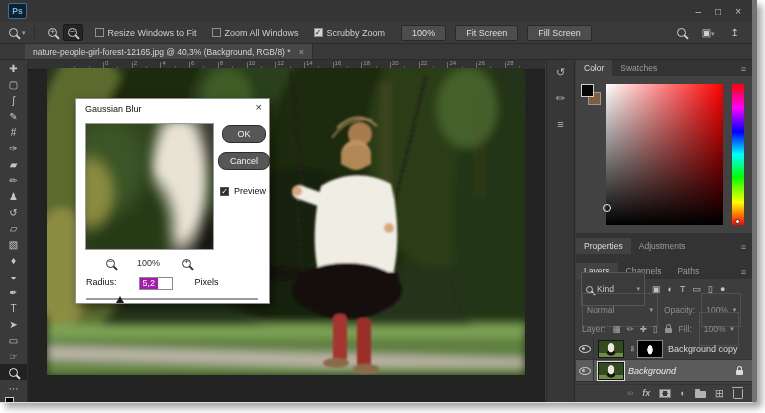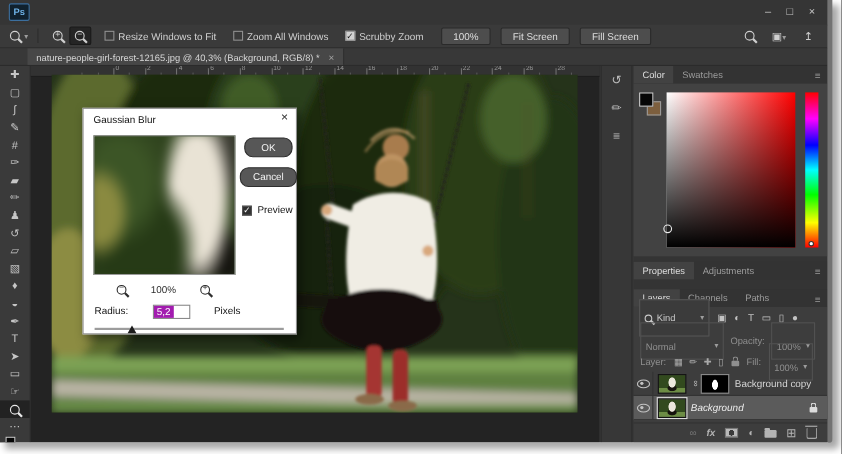--- a/index.html
+++ b/index.html
@@ -93,21 +93,21 @@
   .proptabs{top:178px}
   .layertabs{top:203px}
   .layersbody{position:absolute;left:0;top:219px;width:100%;bottom:0;background:#3d3d3d}
   .filterrow{position:absolute;left:0;top:0;width:100%;height:20px;display:flex;align-items:center;padding:0 5px;box-sizing:border-box;gap:7px}
   .kindbox{display:flex;align-items:center;gap:4px;border:1px solid #565656;background:#3b3b3b;height:14px;padding:16px 4px;
            font-size:8.5px;color:#c9c9c9;width:64px;box-sizing:border-box}
   .kindbox .caret{margin-left:auto}
   #filter-icons{display:flex;gap:7px;font-size:9px;color:#c3c3c3;align-items:center}
   .blendrow{position:absolute;left:0;top:22px;width:100%;height:18px;display:flex;align-items:center;padding:0 6px;gap:6px;
             font-size:8.5px;color:#8f8f8f;box-sizing:border-box}
-  .selbox{display:flex;border:1px solid #515151;height:13px;padding:16px 4px;color:#8f8f8f;gap:4px;box-sizing:border-box}
+  .selbox{display:flex;align-items:center;border:1px solid #515151;height:13px;padding:16px 4px;color:#8f8f8f;gap:4px;box-sizing:border-box}
   .selbox.w{width:76px;justify-content:space-between}
   .selbox.s{width:40px;justify-content:space-between}
   .lockrow{position:absolute;left:0;top:41px;width:100%;height:17px;display:flex;align-items:center;padding:0 6px;gap:7px;
            font-size:8.5px;color:#8f8f8f;box-sizing:border-box}
   #lock-icons{display:flex;gap:6px;font-size:8.5px;color:#a9a9a9;align-items:center}
   .padlock{display:inline-block;width:7px;height:5px;background:currentColor;border-radius:1px;position:relative;margin-top:3px;flex:none}
   .padlock::before{content:"";position:absolute;left:1px;top:-4px;width:3px;height:3px;border:1px solid currentColor;border-bottom:none;border-radius:3px 3px 0 0}
   .layers-list{position:absolute;left:0;top:59px;width:100%}
   .layer-row{height:21px;display:flex;align-items:center;border-bottom:1px solid #333;font-size:9px;color:#d6d6d6}
   .layer-row.selected{background:#5b5b5b;color:#ececec}

